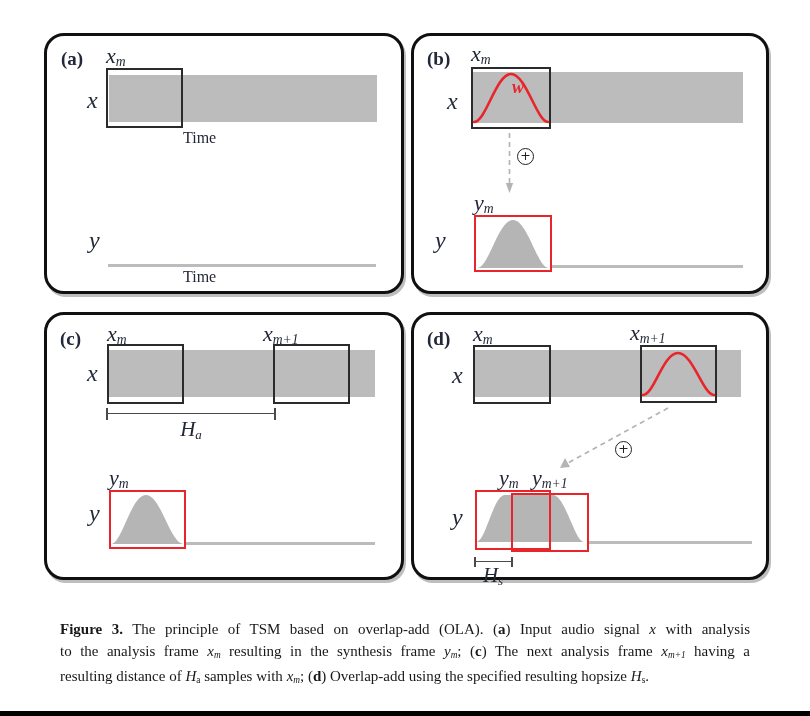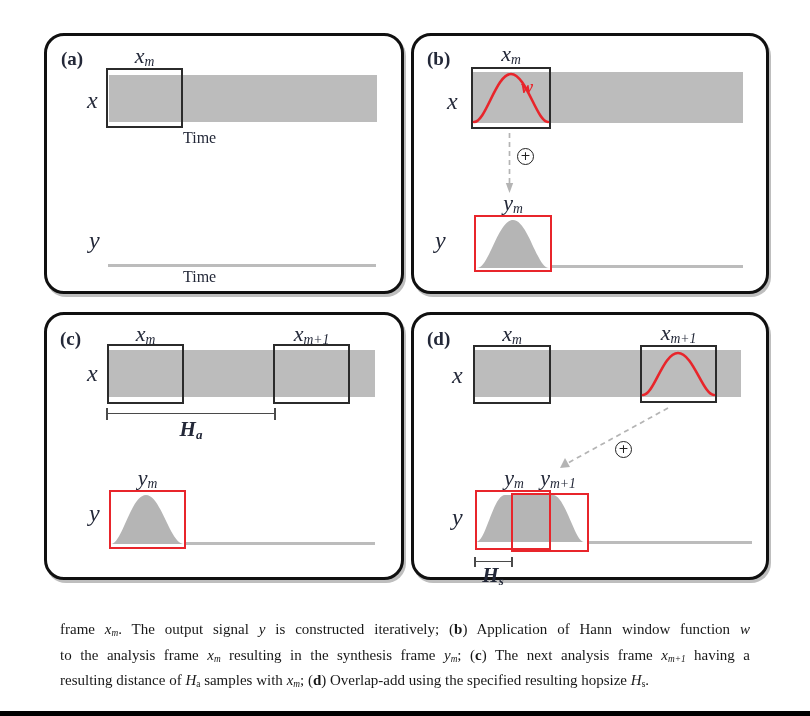--- a/index.html
+++ b/index.html
@@ -6,21 +6,21 @@
   .page{position:relative;width:810px;height:716px;background:#fff;overflow:hidden;
         font-family:"Liberation Serif",serif;}
 
   .panel{position:absolute;background:#fff;border:3px solid var(--panel-border);
          border-radius:20px;box-sizing:border-box;
          box-shadow:2px 3px 0 rgba(110,110,110,.45);}
 
   .ptag{position:absolute;font-weight:bold;font-size:19px;line-height:1;
         color:var(--label-dark);}
   .mlabel{position:absolute;font-style:italic;font-size:22px;line-height:1;
-          color:var(--label-dark);text-align:center;}
+          color:var(--label-dark);}
   .axis{position:absolute;font-style:italic;font-size:24px;line-height:1;
         color:var(--label-dark);}
   .time-label{position:absolute;font-size:16px;line-height:1;color:var(--label-dark);
               text-align:left;}
   .gray-bar{position:absolute;background:var(--signal-gray);}
   .frame-box{position:absolute;border:2px solid var(--frame-black);box-sizing:border-box;
              background:transparent;}
   .red-frame{position:absolute;border:2px solid var(--red);box-sizing:border-box;
              background:transparent;}
   .signal-line{position:absolute;height:3px;background:var(--signal-gray);}
@@ -31,21 +31,21 @@
   .arrow-head{fill:var(--arrow-gray);stroke:none;}
   .oplus{position:absolute;width:17px;height:17px;border:1.6px solid #222;border-radius:50%;
          box-sizing:border-box;display:flex;align-items:center;justify-content:center;
          font-family:"DejaVu Sans",sans-serif;font-size:12.5px;line-height:1;color:#222;
          background:#fff;}
   .bracket{position:absolute;border-top:1.6px solid #4a4a4a;}
   .bracket .tick{position:absolute;width:1.6px;background:#4a4a4a;}
   .bracket .tick.l{left:-1px;}
   .bracket .tick.r{right:-1px;}
   .hop-label{position:absolute;font-style:italic;font-size:21px;line-height:1;
-             color:var(--label-dark);text-align:center;font-weight:bold;}
+             color:var(--label-dark);text-align:center;}
   .red-text{color:var(--red);font-weight:bold;}
 
   .seg-b{font-weight:bold;}
   .seg-i{font-style:italic;}
   .seg-s{font-size:0.62em;vertical-align:-0.22em;letter-spacing:0;}
 
   .caption{position:absolute;width:690px;font-size:15px;color:var(--caption-text);}
   .cap-line{line-height:21.6px;white-space:normal;}
   .cap-line.just{text-align:justify;text-align-last:justify;}
 
@@ -140,20 +140,20 @@
     <div class="axis" style="left:38px;top:190px;"><span class="seg-i">y</span></div>
     <div class="signal-line" style="left:175px;top:226px;width:163px;"></div>
     <div class="bracket" style="left:61px;top:246px;width:37px;">
       <div class="tick l" style="top:-5px;height:10px;"></div>
       <div class="tick r" style="top:-5px;height:10px;"></div>
     </div>
     <div class="hop-label" style="left:56px;top:250px;width:46px;font-size:21px;"><span class="seg-i">H</span><span class="seg-s">s</span></div>
   </div>
 
   <div class="caption" style="left:60px;top:619px;">
-      <div class="cap-line just"><span>frame </span><span class="seg-i">x</span><span class="seg-i seg-s">m</span><span>. The output signal </span><span class="seg-i">y</span><span> is constructed iteratively; (</span><span class="seg-b">b</span><span>) Application of Hann window function </span><span class="seg-i">w</span></div>
+      <div class="cap-line just"><span class="seg-b">Figure 3.</span><span> The principle of TSM based on overlap-add (OLA). (</span><span class="seg-b">a</span><span>) Input audio signal </span><span class="seg-i">x</span><span> with analysis</span></div>
       <div class="cap-line just"><span>to the analysis frame </span><span class="seg-i">x</span><span class="seg-i seg-s">m</span><span> resulting in the synthesis frame </span><span class="seg-i">y</span><span class="seg-i seg-s">m</span><span>; (</span><span class="seg-b">c</span><span>) The next analysis frame </span><span class="seg-i">x</span><span class="seg-i seg-s">m+1</span><span> having a</span></div>
       <div class="cap-line"><span>resulting distance of </span><span class="seg-i">H</span><span class="seg-s">a</span><span> samples with </span><span class="seg-i">x</span><span class="seg-i seg-s">m</span><span>; (</span><span class="seg-b">d</span><span>) Overlap-add using the specified resulting hopsize </span><span class="seg-i">H</span><span class="seg-s">s</span><span>.</span></div>
     </div>
 
   <div class="footer-rule" style="left:0;top:711px;width:810px;height:5px;"></div>
 
 </div>
 
 </body></html>

